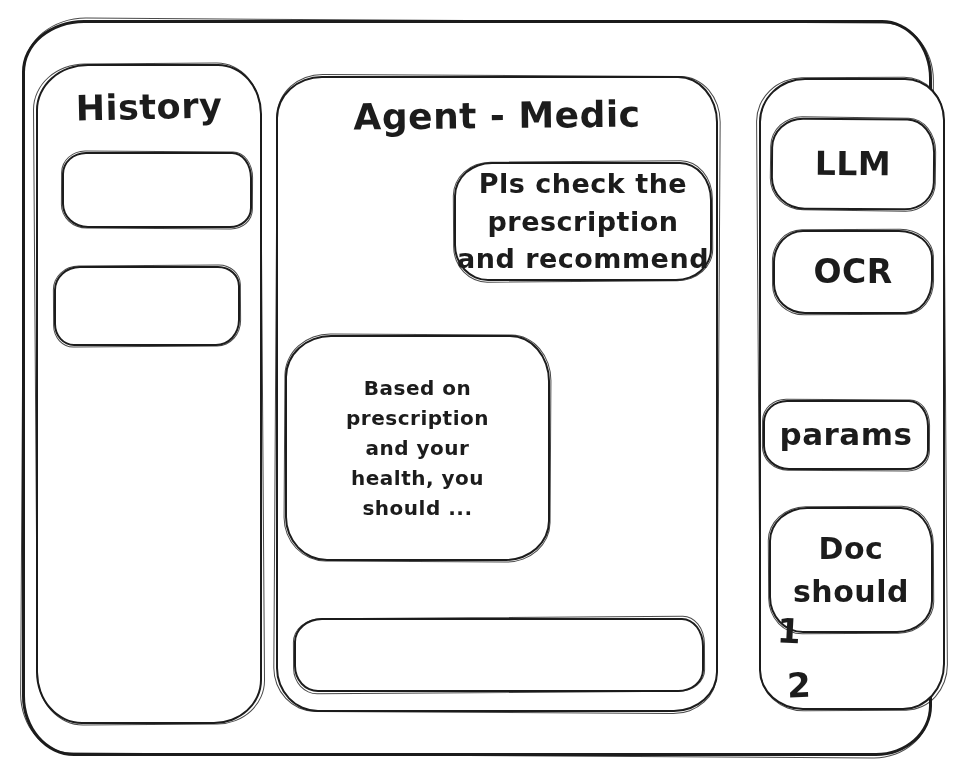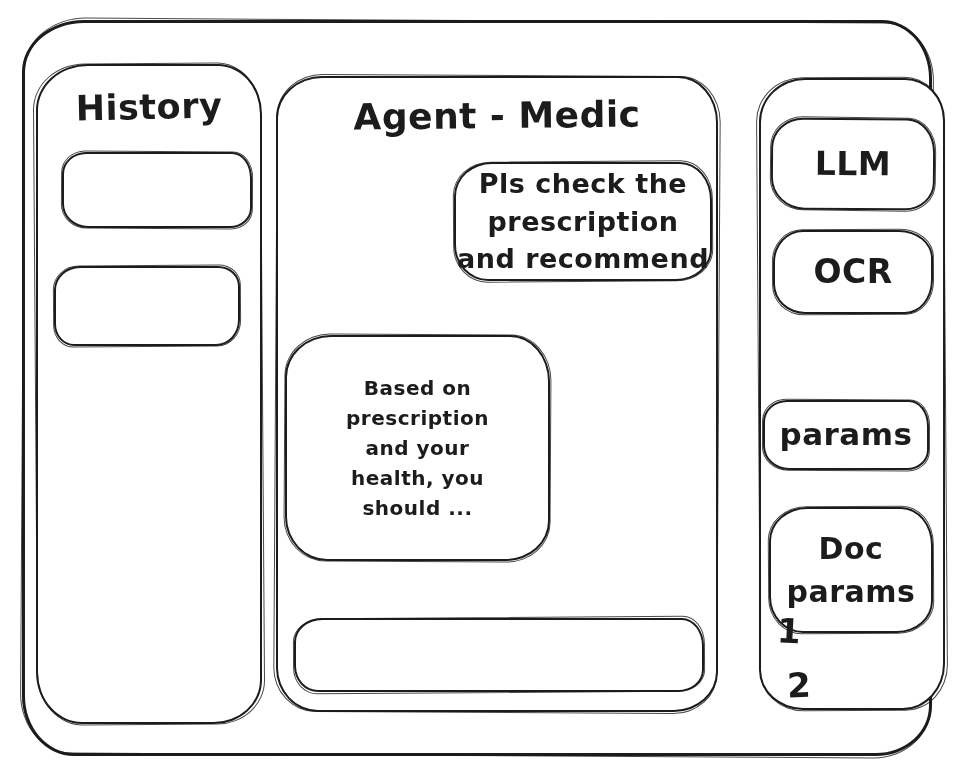--- a/index.html
+++ b/index.html
@@ -171,20 +171,20 @@
   </div>
 
   <div class="sk alt tools-panel">
     <div class="sk tool-btn btn-llm hand">LLM</div>
 
     <div class="sk alt tool-btn btn-ocr hand">OCR</div>
 
     <div class="sk tool-btn btn-params hand">params</div>
 
     <div class="sk alt tool-btn btn-doc hand">Doc
-params</div>
+should</div>
 
     <div class="doc-item doc-item-1 hand">1</div>
 
     <div class="doc-item doc-item-2 hand">2</div>
   </div>
 
 </div>
 
 </body></html>

